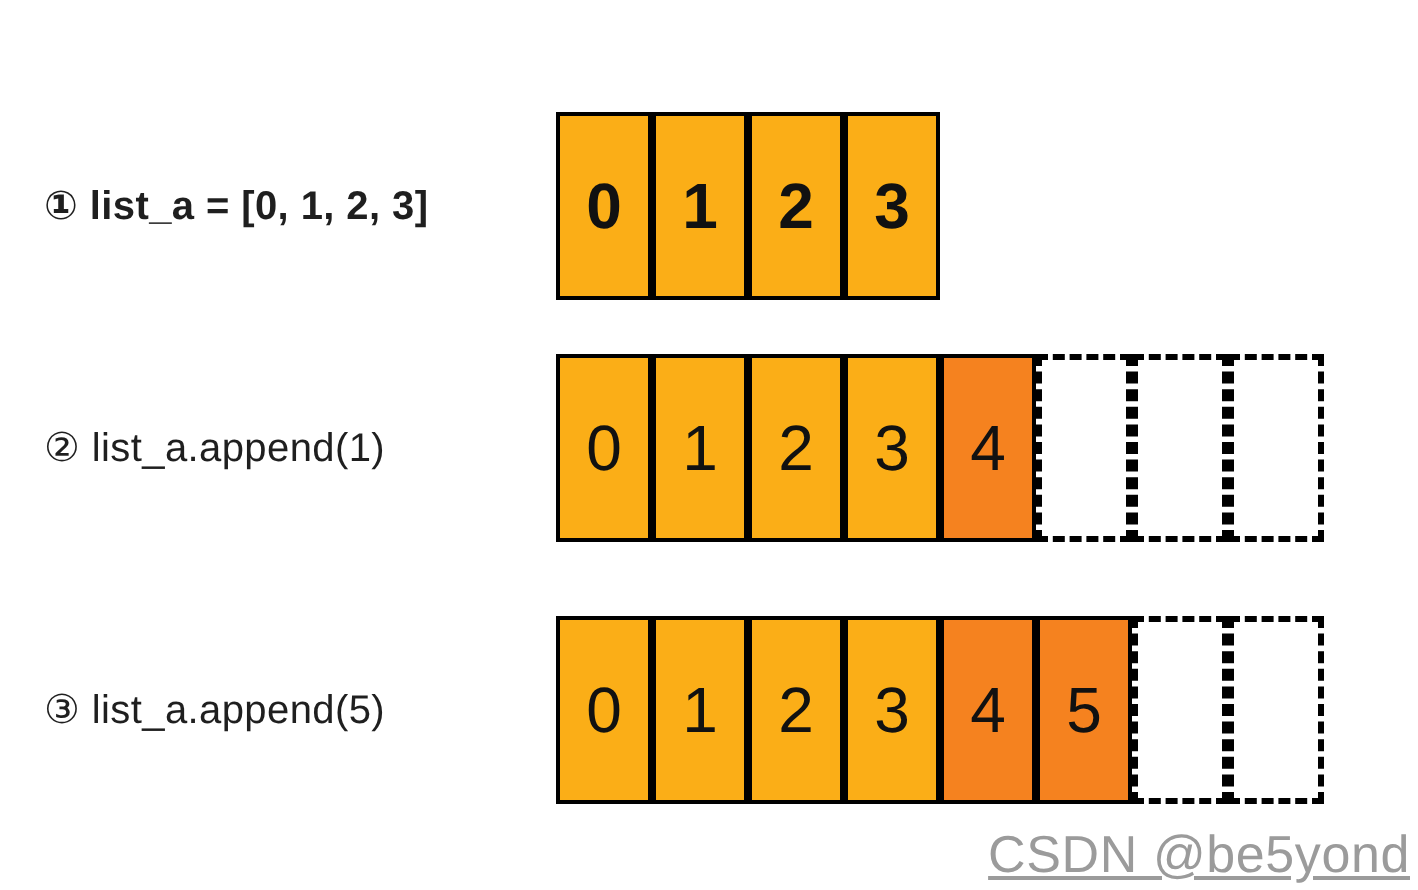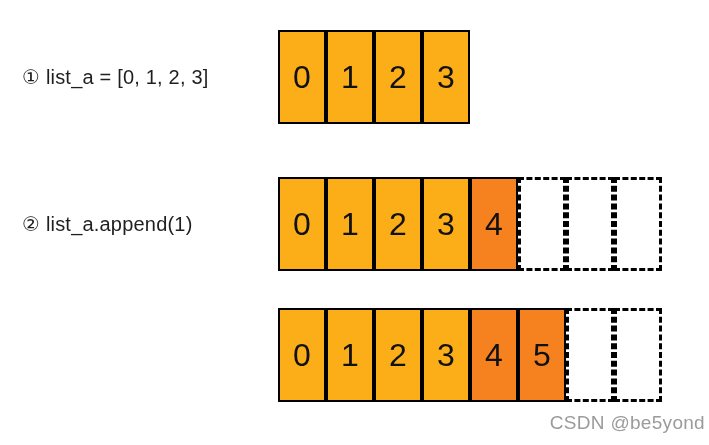--- a/index.html
+++ b/index.html
@@ -18,21 +18,21 @@
     width: 709px;
     height: 445px;
     background: var(--bg, #ffffff);
   }
   .row {
     position: absolute;
     left: 0;
     width: 709px;
     height: 94px;
   }
-  .row-1 { top: 30px; }
+  .row-1 { top: 56px; font-weight: bold; }
   .row-2 { top: 177px; }
   .row-3 { top: 308px; }
   .step-label {
     position: absolute;
     left: 22px;
     top: 50%;
     transform: translateY(-50%);
     font-size: 20px;
     color: var(--label, #1f1f1f);
     white-space: nowrap;
@@ -63,23 +63,24 @@
     background: var(--appended-fill, #F5821F);
   }
   .cell.empty {
     border: 3px dashed var(--border, #000000);
     background: transparent;
   }
   .watermark {
     position: absolute;
     right: 4px;
     top: 412px;
-    font-size: 19px;
+    font-size: 26px;
     color: var(--watermark, #9B9B9B);
     letter-spacing: 0.3px;
+    text-decoration: underline;
   }
 </style>
 </head>
 <body>
 
 <div class="canvas">
 
   <div class="row row-1">
     <div class="step-label">① list_a = [0, 1, 2, 3]</div>
     <div class="boxes">
@@ -98,20 +99,21 @@
         <div class="cell">2</div>
         <div class="cell">3</div>
         <div class="cell appended">4</div>
         <div class="cell empty"></div>
         <div class="cell empty"></div>
         <div class="cell empty"></div>
       </div>
   </div>
 
   <div class="row row-3">
+    <div class="step-label">③ list_a.append(5)</div>
     <div class="boxes">
         <div class="cell">0</div>
         <div class="cell">1</div>
         <div class="cell">2</div>
         <div class="cell">3</div>
         <div class="cell appended">4</div>
         <div class="cell appended">5</div>
         <div class="cell empty"></div>
         <div class="cell empty"></div>
       </div>

